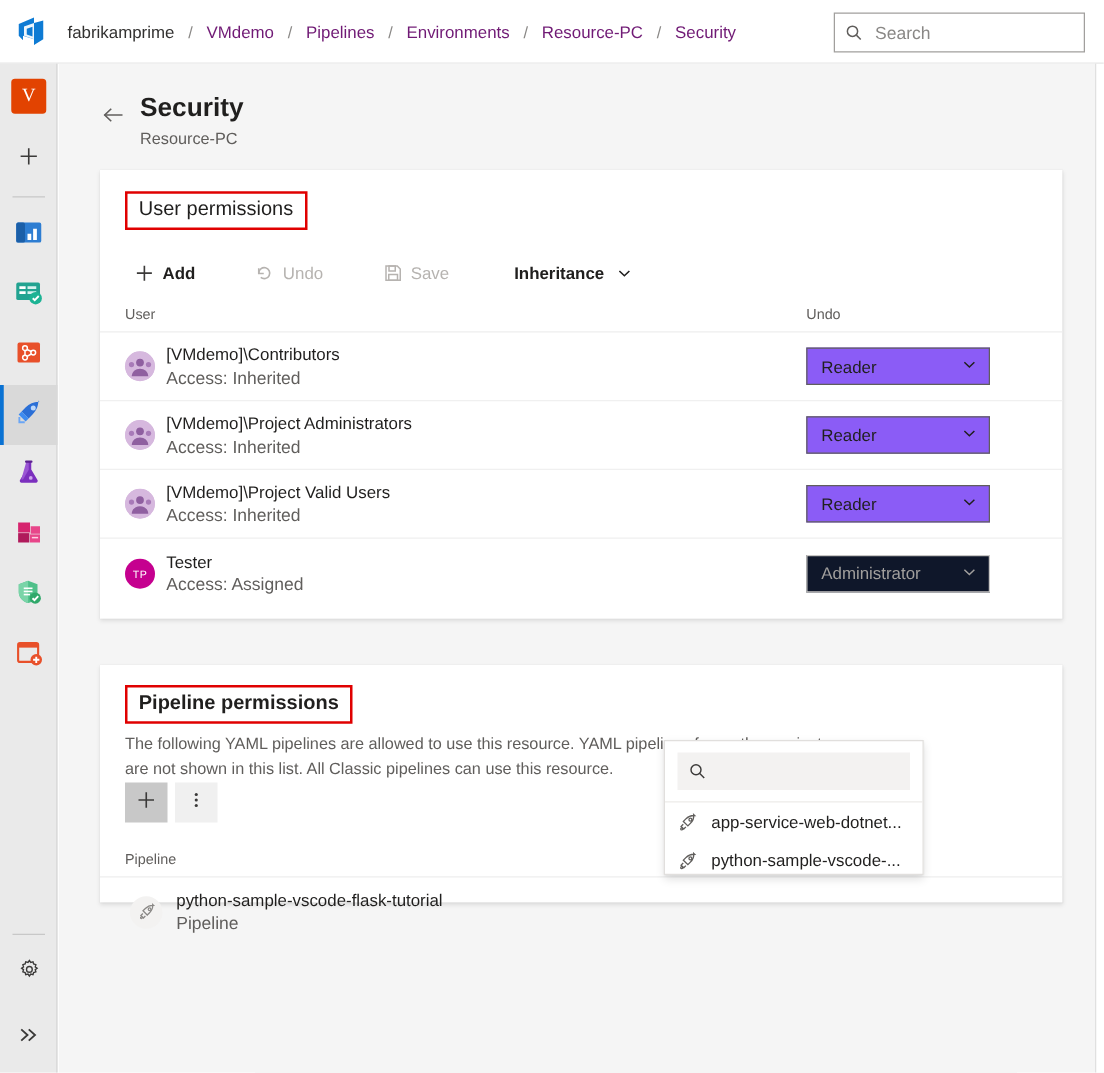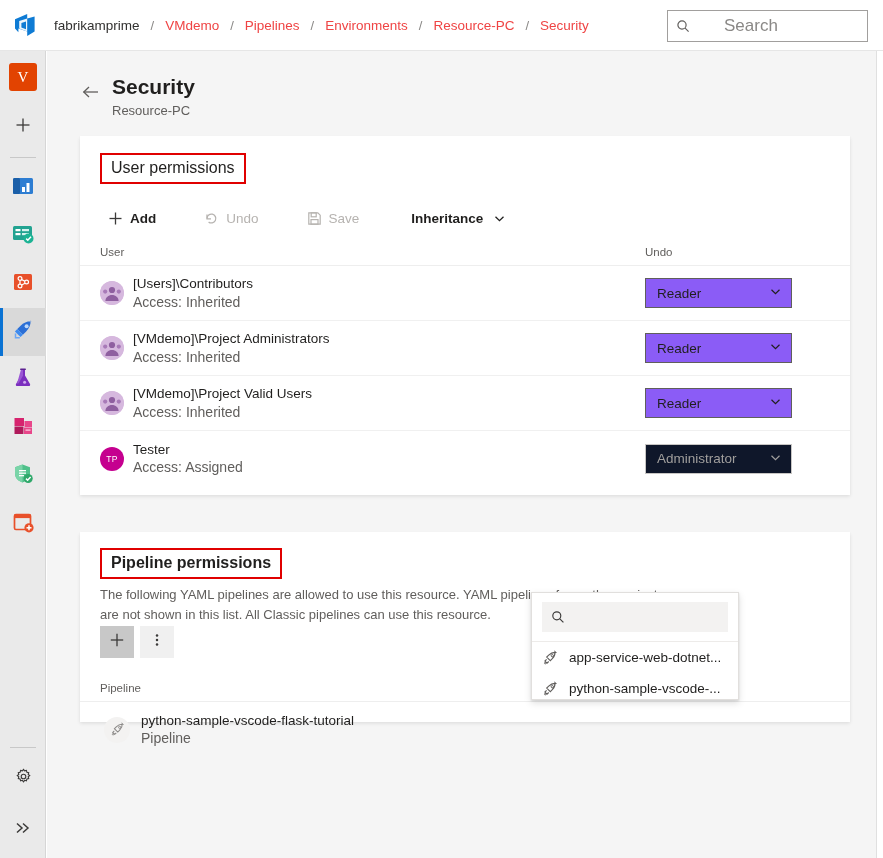--- a/index.html
+++ b/index.html
@@ -17,37 +17,36 @@
     background: #ffffff;
     border-bottom: 1px solid #e6e6e6;
     display: flex; align-items: center;
   }
   .logo-wrap {
     width: 52px; height: 51px;
     display: flex; align-items: center; justify-content: center;
   }
   .crumbs { display: flex; align-items: center; flex: 1; }
   .crumb {
-    font-size: 13.5px; color: #ef4444; padding: 0 2px;
+    font-size: 13.5px; color: #701a75; padding: 0 2px;
     white-space: nowrap; cursor: pointer;
   }
   .crumb.first { color: #323130; }
   .crumb-sep { color: #8a8886; font-size: 13px; padding: 0 9px; }
   .search-box {
     position: absolute; left: 667px; top: 10px;
     width: 201px; height: 32px;
     border: 1px solid #a19f9d; background: #fff;
     display: flex; align-items: center; padding: 0 8px;
   }
   .search-box .mag { width: 14px; height: 14px; margin-right: 8px; flex: 0 0 auto; }
   .search-box input {
-    border: 0; outline: 0; font-size: 17px; color: #605e5c;
+    border: 0; outline: 0; font-size: 14px; color: #605e5c;
     font-family: "Liberation Sans", sans-serif; width: 100%;
     background: transparent;
-    margin-left: 24px;
   }
   .search-box input::placeholder { color: #8a8886; }
 
   
   .rail {
     position: absolute; left: 0; top: 51px; width: 46px; height: 807px;
     background: #eaeaea; border-right: 1px solid #d6d6d6;
   }
   .rail-item {
     width: 46px; height: 48px;
@@ -442,21 +441,21 @@
         <div class="avatar group">
           <svg width="24" height="24" viewBox="0 0 24 24">
             <circle cx="12" cy="12" r="12" fill="#d6b8de"></circle>
             <circle cx="12" cy="9" r="3.1" fill="#8f5fa0"></circle>
             <path d="M5.4 20 c0 -3.6 3 -6 6.6 -6 s6.6 2.4 6.6 6 z" fill="#8f5fa0"></path>
             <circle cx="5.2" cy="10.6" r="2.1" fill="#a87ab8"></circle>
             <circle cx="18.8" cy="10.6" r="2.1" fill="#a87ab8"></circle>
           </svg>
         </div>
         <div>
-          <div class="u-name">[Users]\Contributors</div>
+          <div class="u-name">[VMdemo]\Contributors</div>
           <div class="u-access">Access: Inherited</div>
         </div>
       </div>
       <div class="dropdown">
         <span>Reader</span>
         <span>
           <svg width="13" height="13" viewBox="0 0 13 13">
             <path d="M2.5 4.8 L6.5 8.6 L10.5 4.8" fill="none" stroke="#201f1e" stroke-width="1.2"></path>
           </svg>
         </span>

